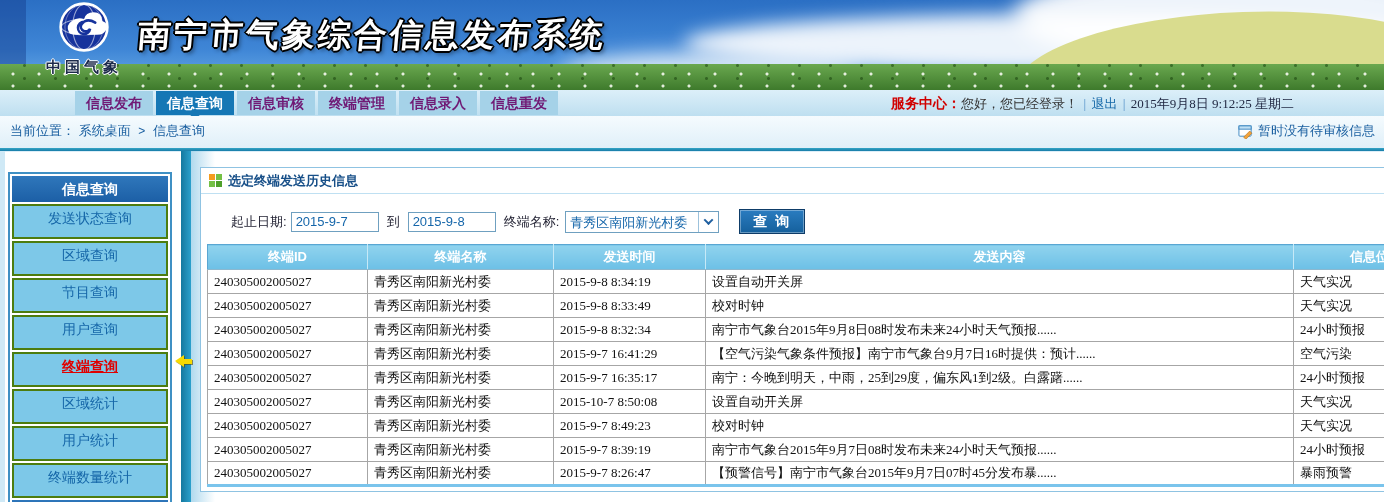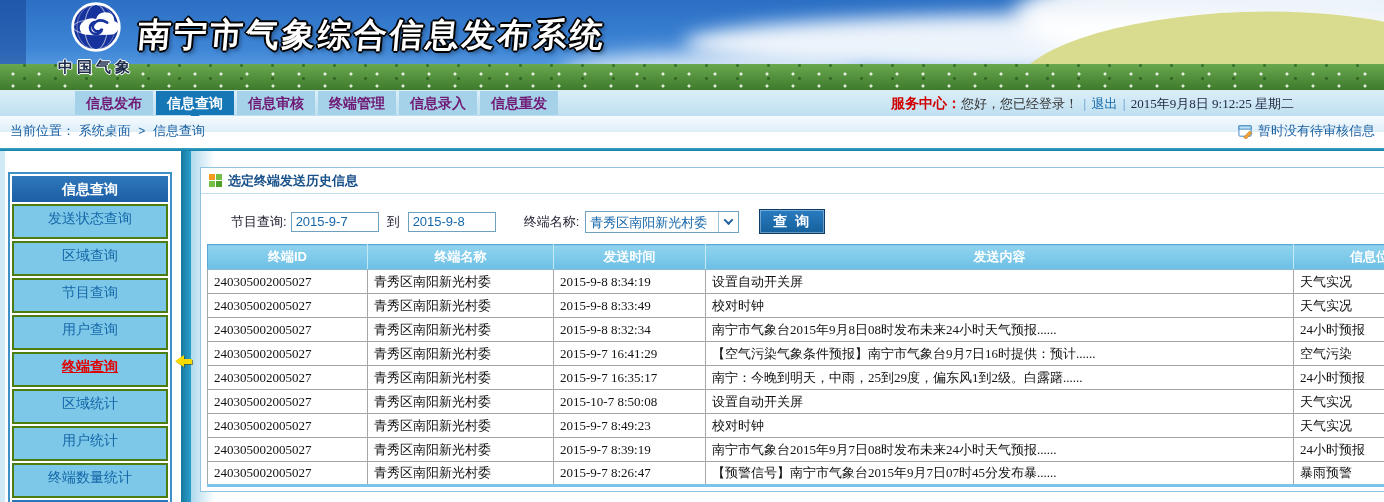--- a/index.html
+++ b/index.html
@@ -16,21 +16,21 @@
   .cloud.mid { left:560px; top:52px; width:300px; height:40px; opacity:.8; }
   .cloud-band { position:absolute; right:-80px; bottom:18px; width:780px; height:58px;
                 background:rgba(255,255,255,.9); border-radius:50%; filter:blur(9px); }
   .hill { position:absolute; right:-90px; bottom:8px; width:460px; height:70px; background:#d9dc8e;
           border-radius:50% 50% 0 0 / 100% 100% 0 0; transform:rotate(-2deg); }
   .grass { position:absolute; left:0; bottom:0; width:100%; height:26px;
            background:
              radial-gradient(circle, rgba(255,255,250,.85) 1px, transparent 2px) 0 4px/26px 12px repeat,
              radial-gradient(circle, rgba(20,60,10,.5) 1px, transparent 2px) 9px 8px/31px 13px repeat,
              linear-gradient(180deg,#6aa84f,#3e7a2c); }
-  .logo { position:absolute; left:44px; top:1px; width:104px; text-align:center; }
+  .logo { position:absolute; left:32px; top:1px; width:104px; text-align:center; }
   .logo-caption { display:block; margin-top:1px; font-size:15px; font-weight:bold; color:#1c2a4a; letter-spacing:4px;
                   text-shadow:-1px 0 #fff,1px 0 #fff,0 -1px #fff,0 1px #fff; }
   .banner-title { position:absolute; left:138px; top:13px; font-size:33px; font-weight:bold; color:#fff;
                   letter-spacing:3px; transform:skewX(-5deg); white-space:nowrap;
                   text-shadow:-2px 0 #000,2px 0 #000,0 -2px #000,0 2px #000,-1px -1px #000,1px 1px #000,
                               -1px 1px #000,1px -1px #000,3px 3px 4px rgba(0,0,0,.45); }
 
   
   .navbar { position:absolute; left:0; top:90px; width:1384px; height:26px;
             background:linear-gradient(180deg,#dcefF9,#bedff0); }
@@ -42,21 +42,21 @@
                 margin-left:-4px; background:#1577b5; transform:rotate(45deg); }
   .tab.active .notch { display:block; }
   .svc { position:absolute; right:90px; top:0; height:26px; line-height:26px; font-size:13px; color:#333;
          white-space:nowrap; }
   .svc .svc-label { color:#d00000; font-weight:bold; font-size:14px; }
   .svc .sep { color:#7fb0d8; margin:0 5px; }
   .svc .logout { color:#1568a8; cursor:pointer; }
   .svc .dt { font-family:"Liberation Serif", serif; color:#222a44; }
 
   
-  .crumb-row { position:absolute; left:0; top:116px; width:1384px; height:16px;
+  .crumb-row { position:absolute; left:0; top:116px; width:1384px; height:36px;
                background:linear-gradient(180deg,#f5fbfe,#ddeef8); }
   .crumb { position:absolute; left:10px; top:0; line-height:30px; font-size:13px; color:#1a5fa0; white-space:nowrap; }
   .crumb .link { cursor:pointer; }
   .crumb .sep { margin:0 4px; font-size:12px; }
   .notice { position:absolute; left:1238px; top:0; line-height:30px; font-size:13px; color:#1a5fa0;
             white-space:nowrap; display:flex; align-items:center; gap:5px; }
 
   .teal-hr { position:absolute; left:0; top:148px; width:1384px; height:3px;
              background:linear-gradient(180deg,#35a6c6,#177ba8); }
   .left-strip { position:absolute; left:0; top:151px; width:5px; height:351px; background:#cfe9f6; }
@@ -92,21 +92,21 @@
   .grid-icon i:nth-child(2){ background:#74c045; }
   .grid-icon i:nth-child(3){ background:#74c045; }
   .grid-icon i:nth-child(4){ background:#4ea02a; }
   .panel-title { font-size:13px; font-weight:bold; color:#174f88; }
 
   .form-row { margin:15px 0 10px 30px; display:flex; align-items:center; font-size:13px; color:#223; }
   .form-row label { margin-right:4px; white-space:nowrap; }
   .inp { width:88px; height:20px; border:1px solid #6fa0c0; color:#1566aa; font-size:13px; padding:0 4px;
          font-family:"Liberation Sans",sans-serif; }
   .to-label { margin:0 8px; }
-  .term-label { margin-left:28px; }
+  .term-label { margin-left:8px; }
   .selectbox { width:154px; height:22px; border:1px solid #6fa0c0; background:#fff; display:flex;
                align-items:stretch; cursor:pointer; margin-left:2px; }
   .selectbox .sel-text { flex:1; padding:2px 4px; color:#1566aa; font-size:13px; white-space:nowrap;
                          overflow:hidden; line-height:17px; }
   .sel-arrow { width:20px; border-left:1px solid #9cc2dc; display:flex; align-items:center; justify-content:center; }
   .sel-arrow b { width:7px; height:7px; border-right:2px solid #2060a0; border-bottom:2px solid #2060a0;
                  transform:rotate(45deg) translate(-1px,-1px); }
   .query-btn { margin-left:20px; width:66px; height:25px; background:linear-gradient(180deg,#2a7cc0,#15609c);
                border:1px solid #0e3c68; box-shadow:inset 0 0 0 1px rgba(255,255,255,.35); color:#fff;
                font-size:14px; font-weight:bold; letter-spacing:2px; cursor:pointer;
@@ -257,21 +257,21 @@
       <span class="grid-icon">
           <i></i>
           <i></i>
           <i></i>
           <i></i>
         </span>
       <span class="panel-title">选定终端发送历史信息</span>
     </div>
 
     <div class="form-row">
-      <label>节目查询:</label>
+      <label>起止日期:</label>
       <input class="inp" type="text" value="2015-9-7" style="">
       <span class="to-label">到</span>
       <input class="inp" type="text" value="2015-9-8" style="">
       <label class="term-label">终端名称:</label>
       <div class="selectbox">
         <span class="sel-text">青秀区南阳新光村委</span>
         <span class="sel-arrow">
             <b></b>
           </span>
       </div>

